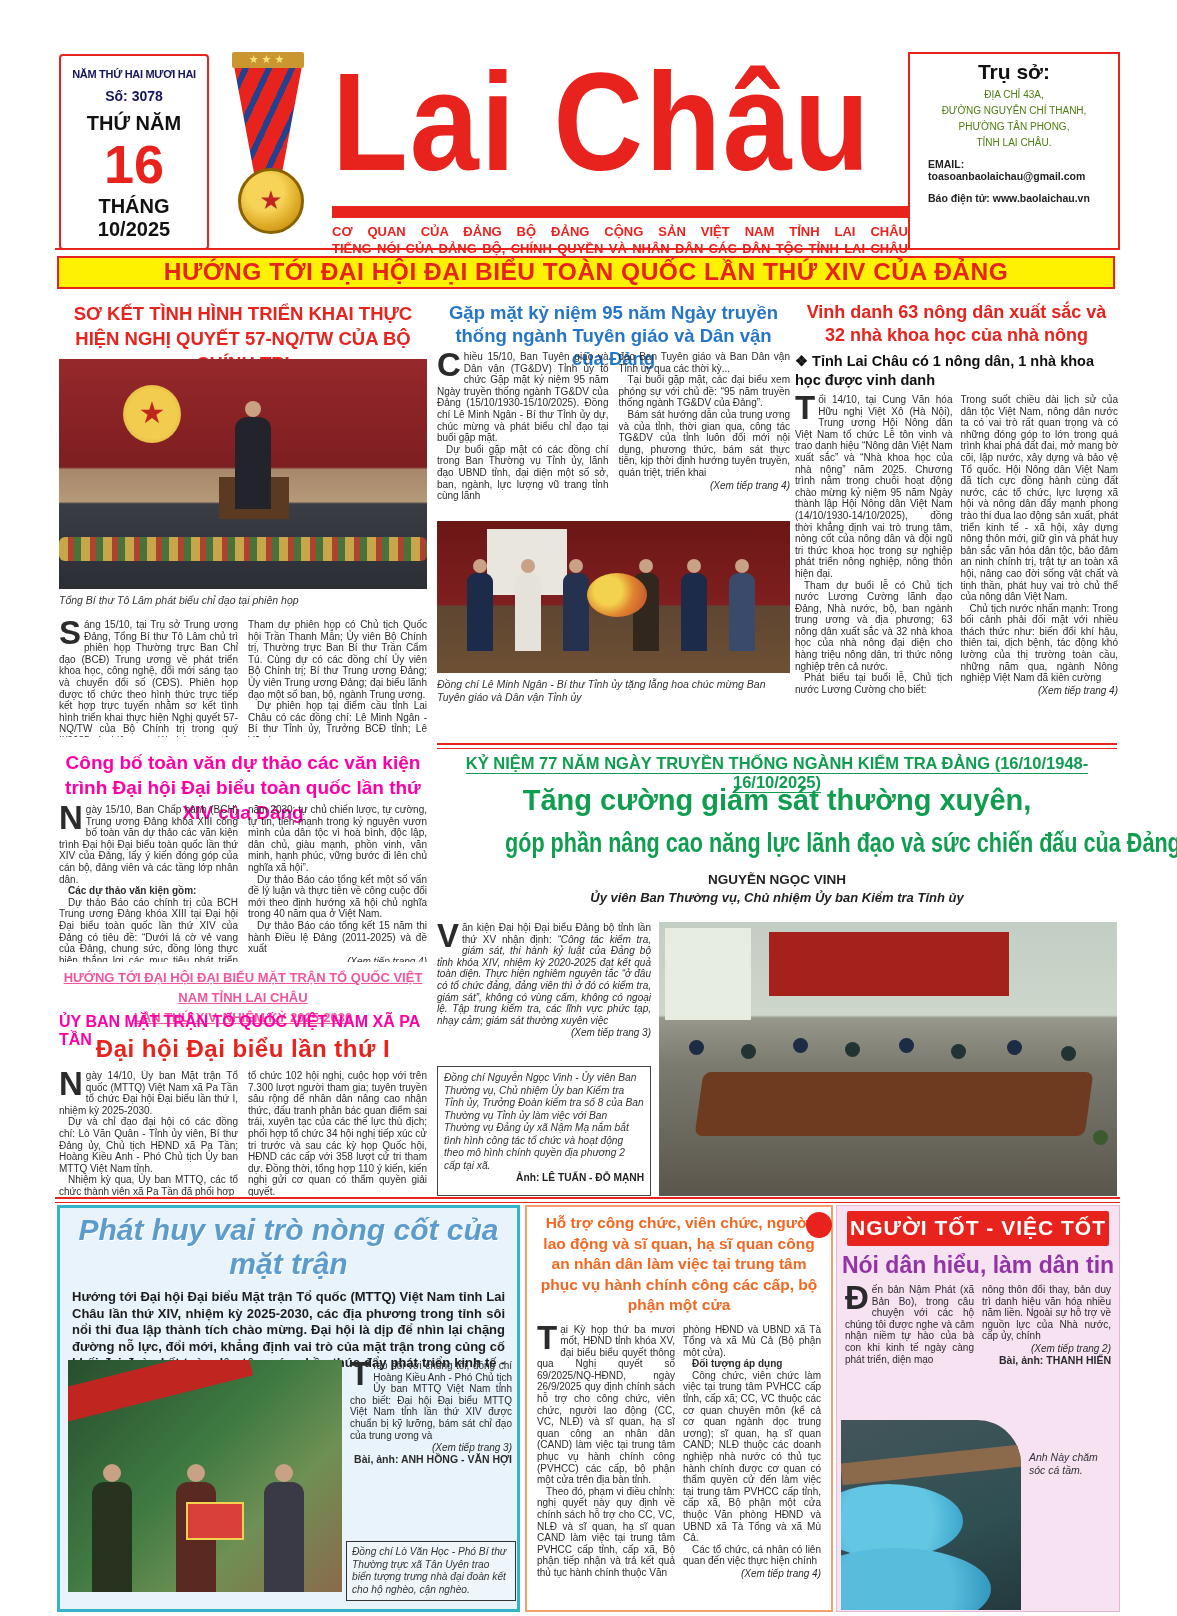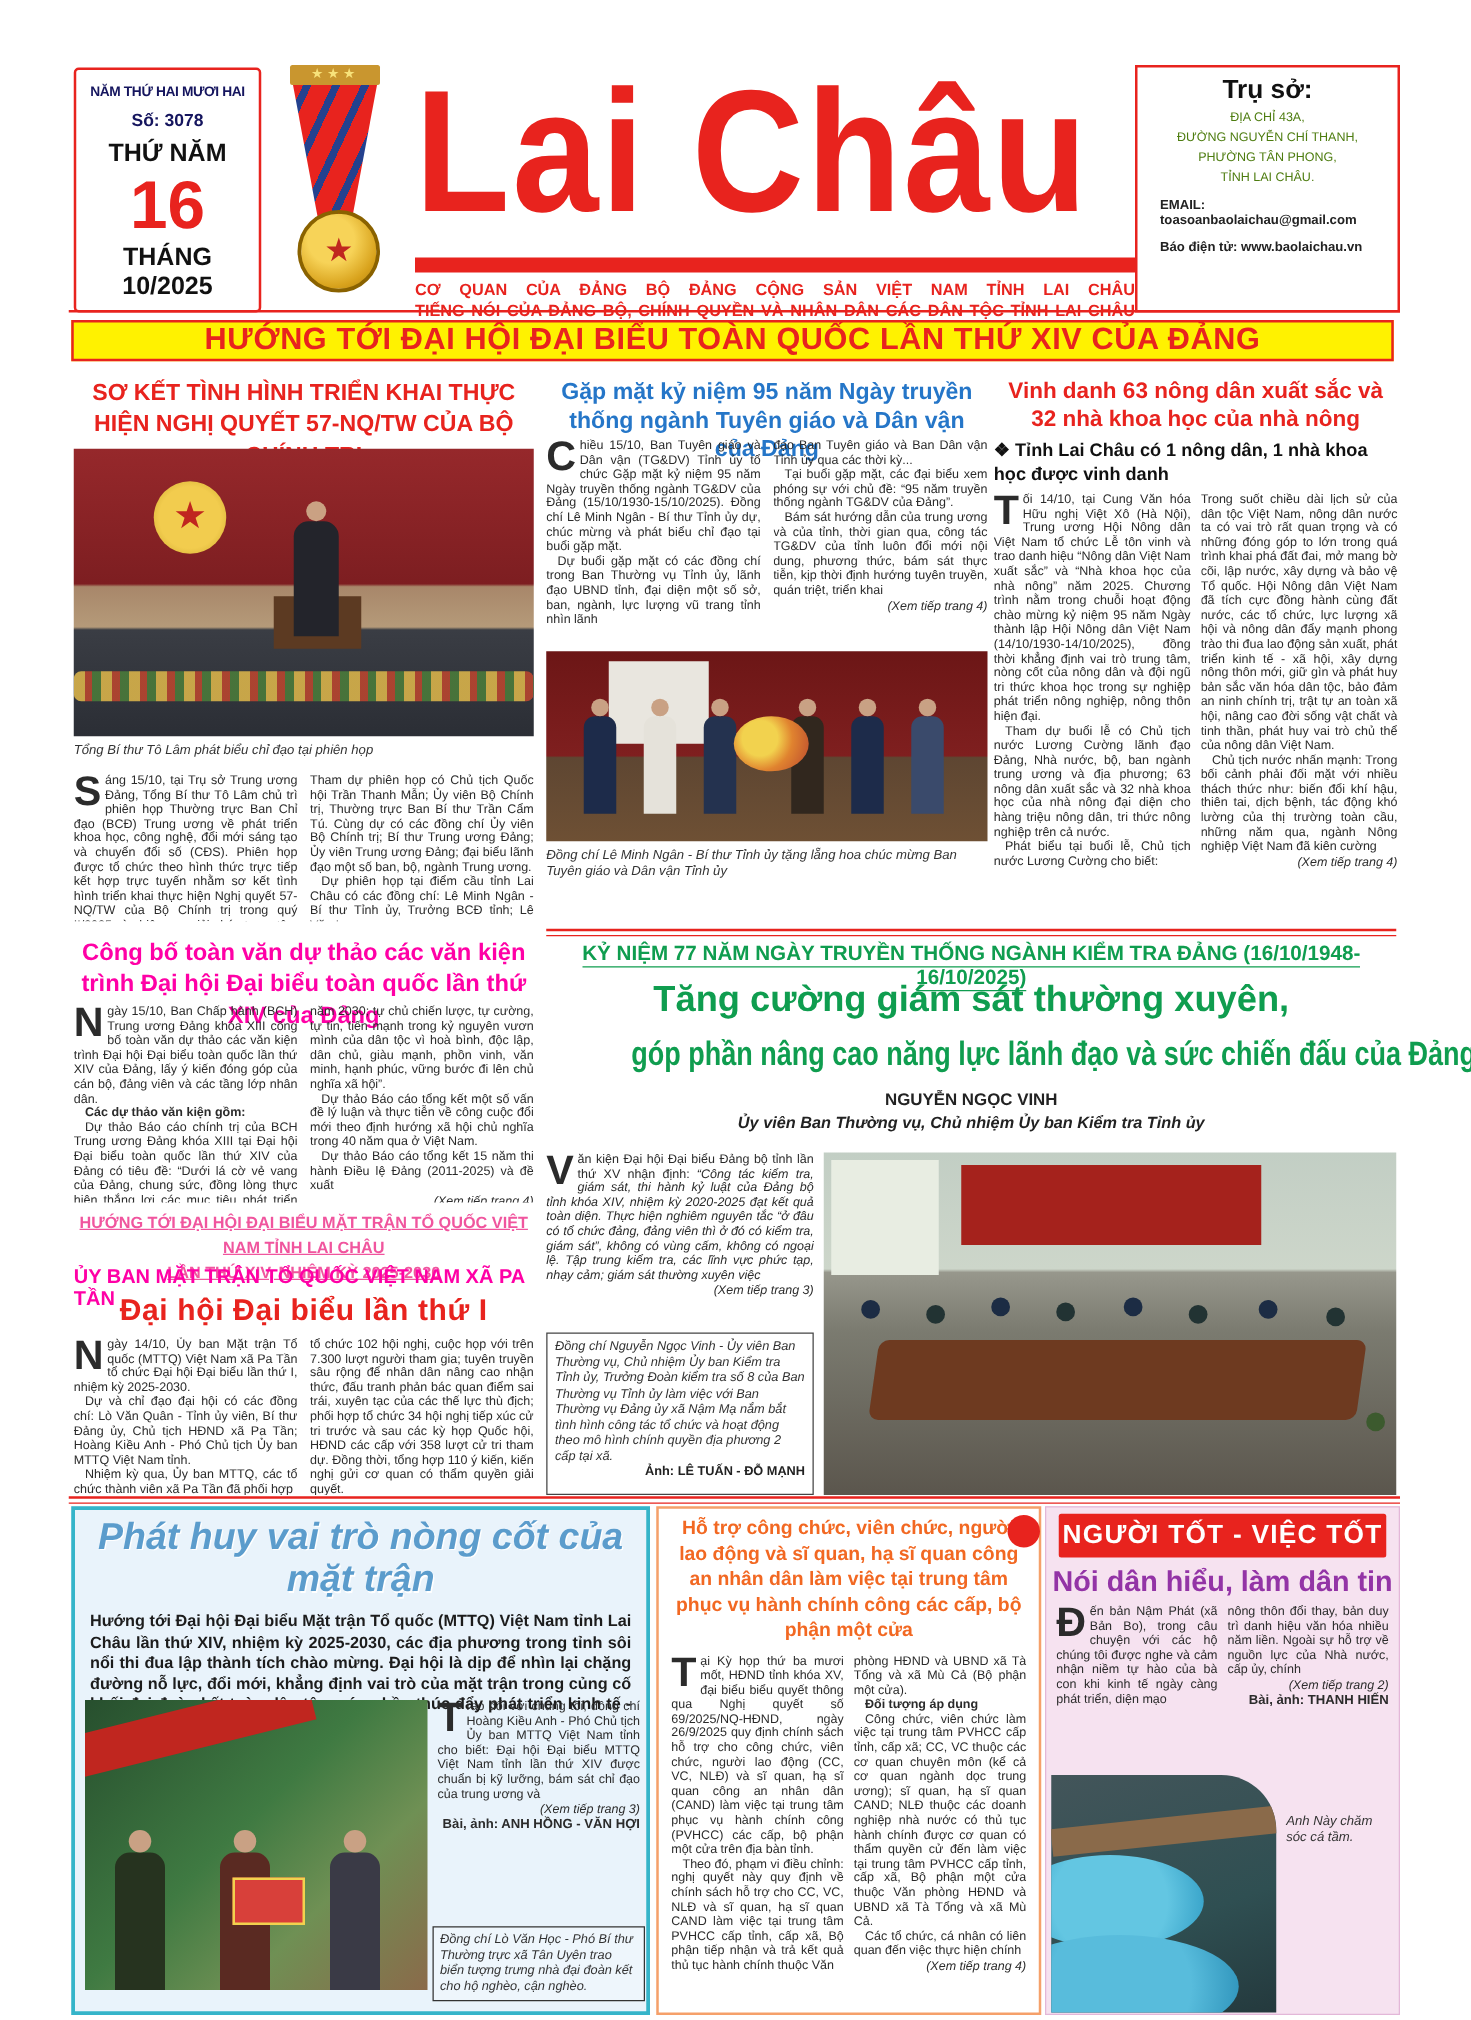--- a/index.html
+++ b/index.html
@@ -209,21 +209,21 @@
       <p class="np">Tham dự phiên họp có Chủ tịch Quốc hội Trần Thanh Mẫn; Ủy viên Bộ Chính trị, Thường trực Ban Bí thư Trần Cẩm Tú. Cùng dự có các đồng chí Ủy viên Bộ Chính trị; Bí thư Trung ương Đảng; Ủy viên Trung ương Đảng; đại biểu lãnh đạo một số ban, bộ, ngành Trung ương.</p>
       <p>Dự phiên họp tại điểm cầu tỉnh Lai Châu có các đồng chí: Lê Minh Ngân - Bí thư Tỉnh ủy, Trưởng BCĐ tỉnh; Lê Văn Lương -</p>
 
     </div>
   </div>
 
   <div class="abs h-blue" style="left:437px;top:301px;width:353px;">Gặp mặt kỷ niệm 95 năm Ngày truyền thống ngành Tuyên giáo và Dân vận của Đảng</div>
   <div class="abs cols bt" style="left:437px;top:351px;width:353px;height:167px;">
     <div class="col">
       <p class="dropcap np">Chiều 15/10, Ban Tuyên giáo và Dân vận (TG&amp;DV) Tỉnh ủy tổ chức Gặp mặt kỷ niệm 95 năm Ngày truyền thống ngành TG&amp;DV của Đảng (15/10/1930-15/10/2025). Đồng chí Lê Minh Ngân - Bí thư Tỉnh ủy dự, chúc mừng và phát biểu chỉ đạo tại buổi gặp mặt.</p>
-      <p>Dự buổi gặp mặt có các đồng chí trong Ban Thường vụ Tỉnh ủy, lãnh đạo UBND tỉnh, đại diện một số sở, ban, ngành, lực lượng vũ trang tỉnh nhìn lãnh</p>
+      <p>Dự buổi gặp mặt có các đồng chí trong Ban Thường vụ Tỉnh ủy, lãnh đạo UBND tỉnh, đại diện một số sở, ban, ngành, lực lượng vũ trang tỉnh cùng lãnh</p>
     </div>
     <div class="col">
       <p class="np">đạo Ban Tuyên giáo và Ban Dân vận Tỉnh ủy qua các thời kỳ...</p>
       <p>Tại buổi gặp mặt, các đại biểu xem phóng sự với chủ đề: “95 năm truyền thống ngành TG&amp;DV của Đảng”.</p>
       <p>Bám sát hướng dẫn của trung ương và của tỉnh, thời gian qua, công tác TG&amp;DV của tỉnh luôn đổi mới nội dung, phương thức, bám sát thực tiễn, kịp thời định hướng tuyên truyền, quán triệt, triển khai</p>
       <div class="more">(Xem tiếp trang 4)</div>
     </div>
   </div>
   <div class="photo" id="photo2" style="left:437px;top:521px;width:353px;height:152px;">
     <div class="screen"></div>

